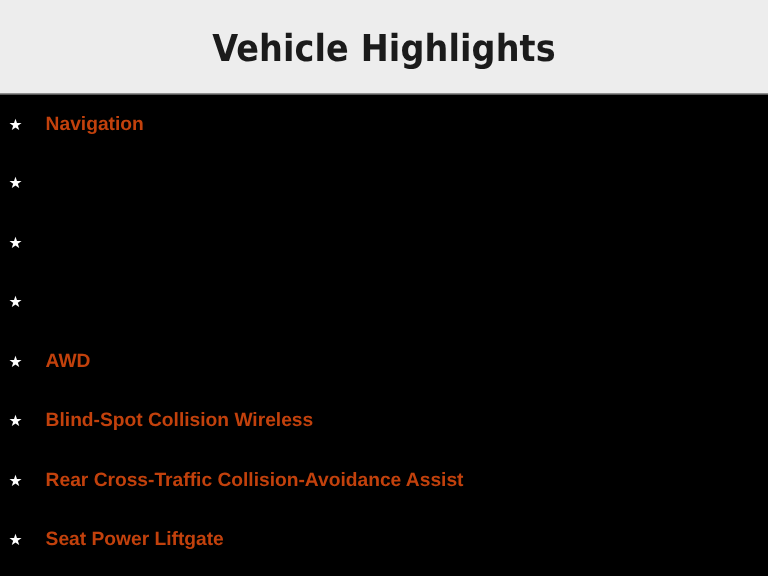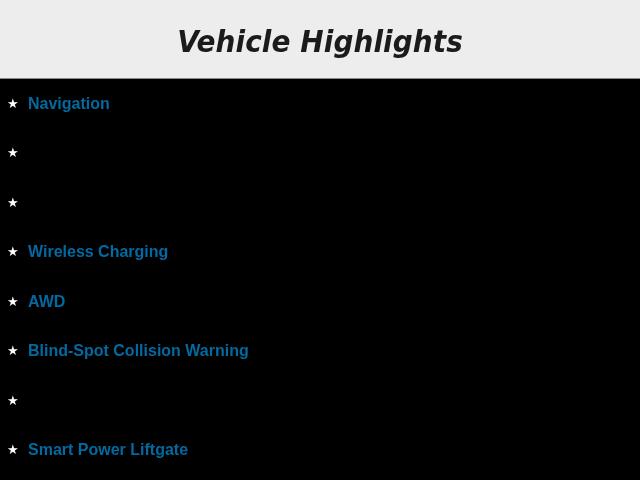--- a/index.html
+++ b/index.html
@@ -46,21 +46,20 @@
     font-family: "DejaVu Sans Condensed", "Liberation Sans Narrow", "DejaVu Sans", sans-serif;
     font-stretch: condensed;
     font-weight: 700;
     font-size: 31px;
     line-height: 31px;
     letter-spacing: 0.1px;
     color: #1b1b1b;
     padding-top: 4px;
     box-sizing: border-box;
     white-space: nowrap;
-    font-style: italic;
   }
 
   .header-divider {
     position: absolute;
     left: 0;
     top: 78px;
     width: 640px;
     height: 1px;
     background: #8a8a8a;
   }
@@ -92,26 +91,26 @@
     width: 14px;
     font-size: 13px;
     line-height: 13px;
     color: #ffffff;
     text-align: left;
     margin-top: -1px;
   }
 
   .highlight-label {
     flex: 0 0 auto;
-    margin-left: 7px;
+    margin-left: 17px;
     font-family: "Liberation Sans", sans-serif;
     font-weight: 700;
     font-size: 16px;
     line-height: 16px;
-    color: #0369a1;
+    color: #c2410c;
     white-space: nowrap;
   }
 </style>
 </head>
 <body>
 
 <div id="vehicle-highlights-panel">
 
   <div class="panel-header">
     <div class="panel-title">Vehicle Highlights</div>
@@ -125,32 +124,32 @@
       <span class="highlight-label">Navigation</span>
     </li>
     <li class="highlight-item">
       <span class="star-icon">★</span>
     </li>
     <li class="highlight-item">
       <span class="star-icon">★</span>
     </li>
     <li class="highlight-item">
       <span class="star-icon">★</span>
-      <span class="highlight-label">Wireless Charging</span>
     </li>
     <li class="highlight-item">
       <span class="star-icon">★</span>
       <span class="highlight-label">AWD</span>
     </li>
     <li class="highlight-item">
       <span class="star-icon">★</span>
-      <span class="highlight-label">Blind-Spot Collision Warning</span>
+      <span class="highlight-label">Blind-Spot Collision Wireless</span>
     </li>
     <li class="highlight-item">
       <span class="star-icon">★</span>
+      <span class="highlight-label">Rear Cross-Traffic Collision-Avoidance Assist</span>
     </li>
     <li class="highlight-item">
       <span class="star-icon">★</span>
-      <span class="highlight-label">Smart Power Liftgate</span>
+      <span class="highlight-label">Seat Power Liftgate</span>
     </li>
   </ul>
 
 </div>
 
 </body></html>

